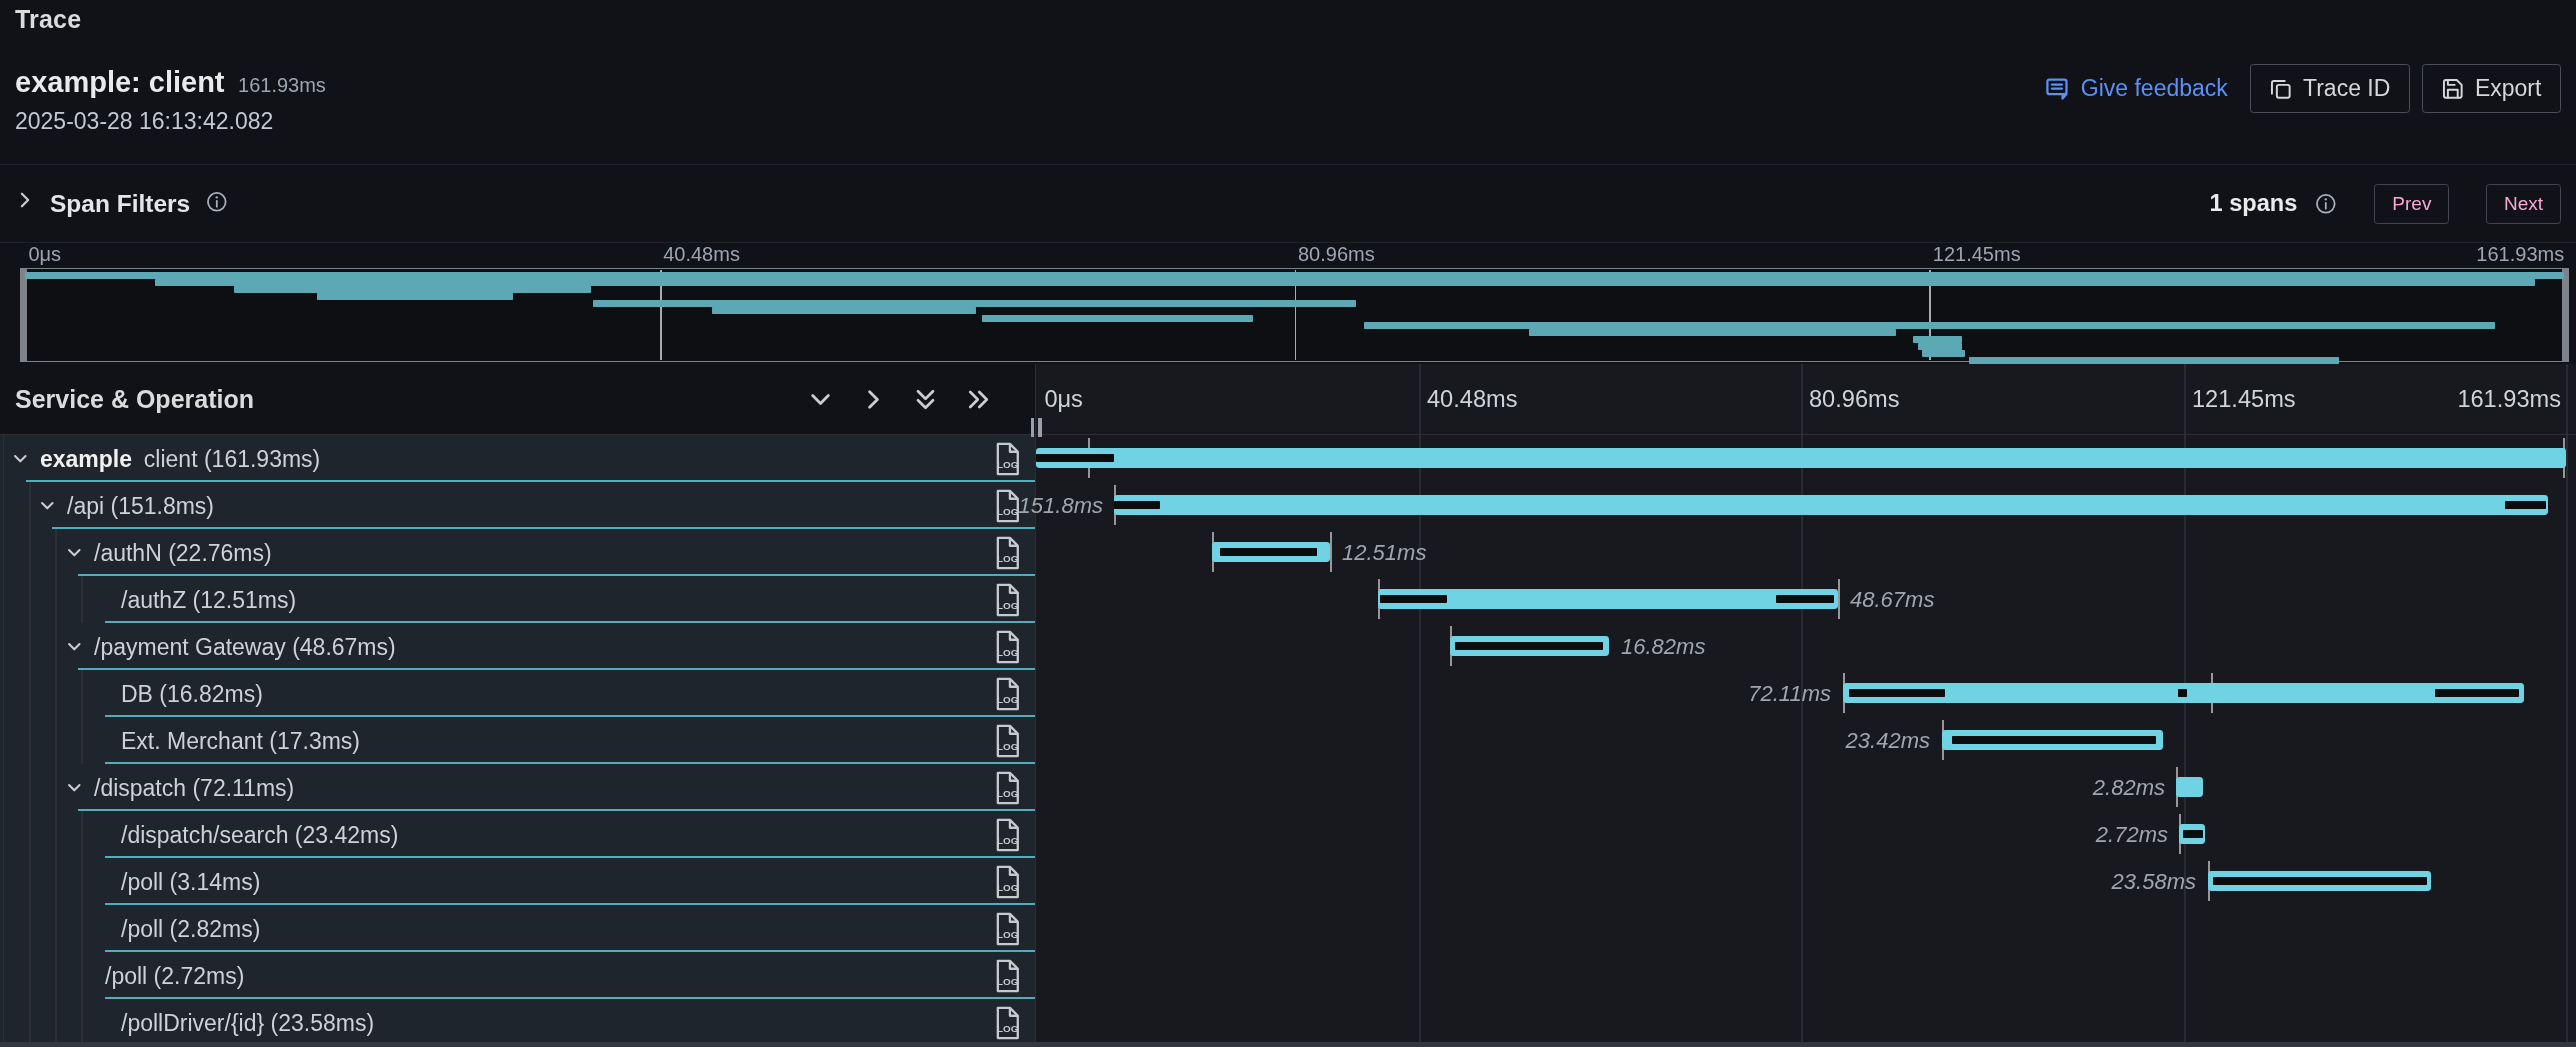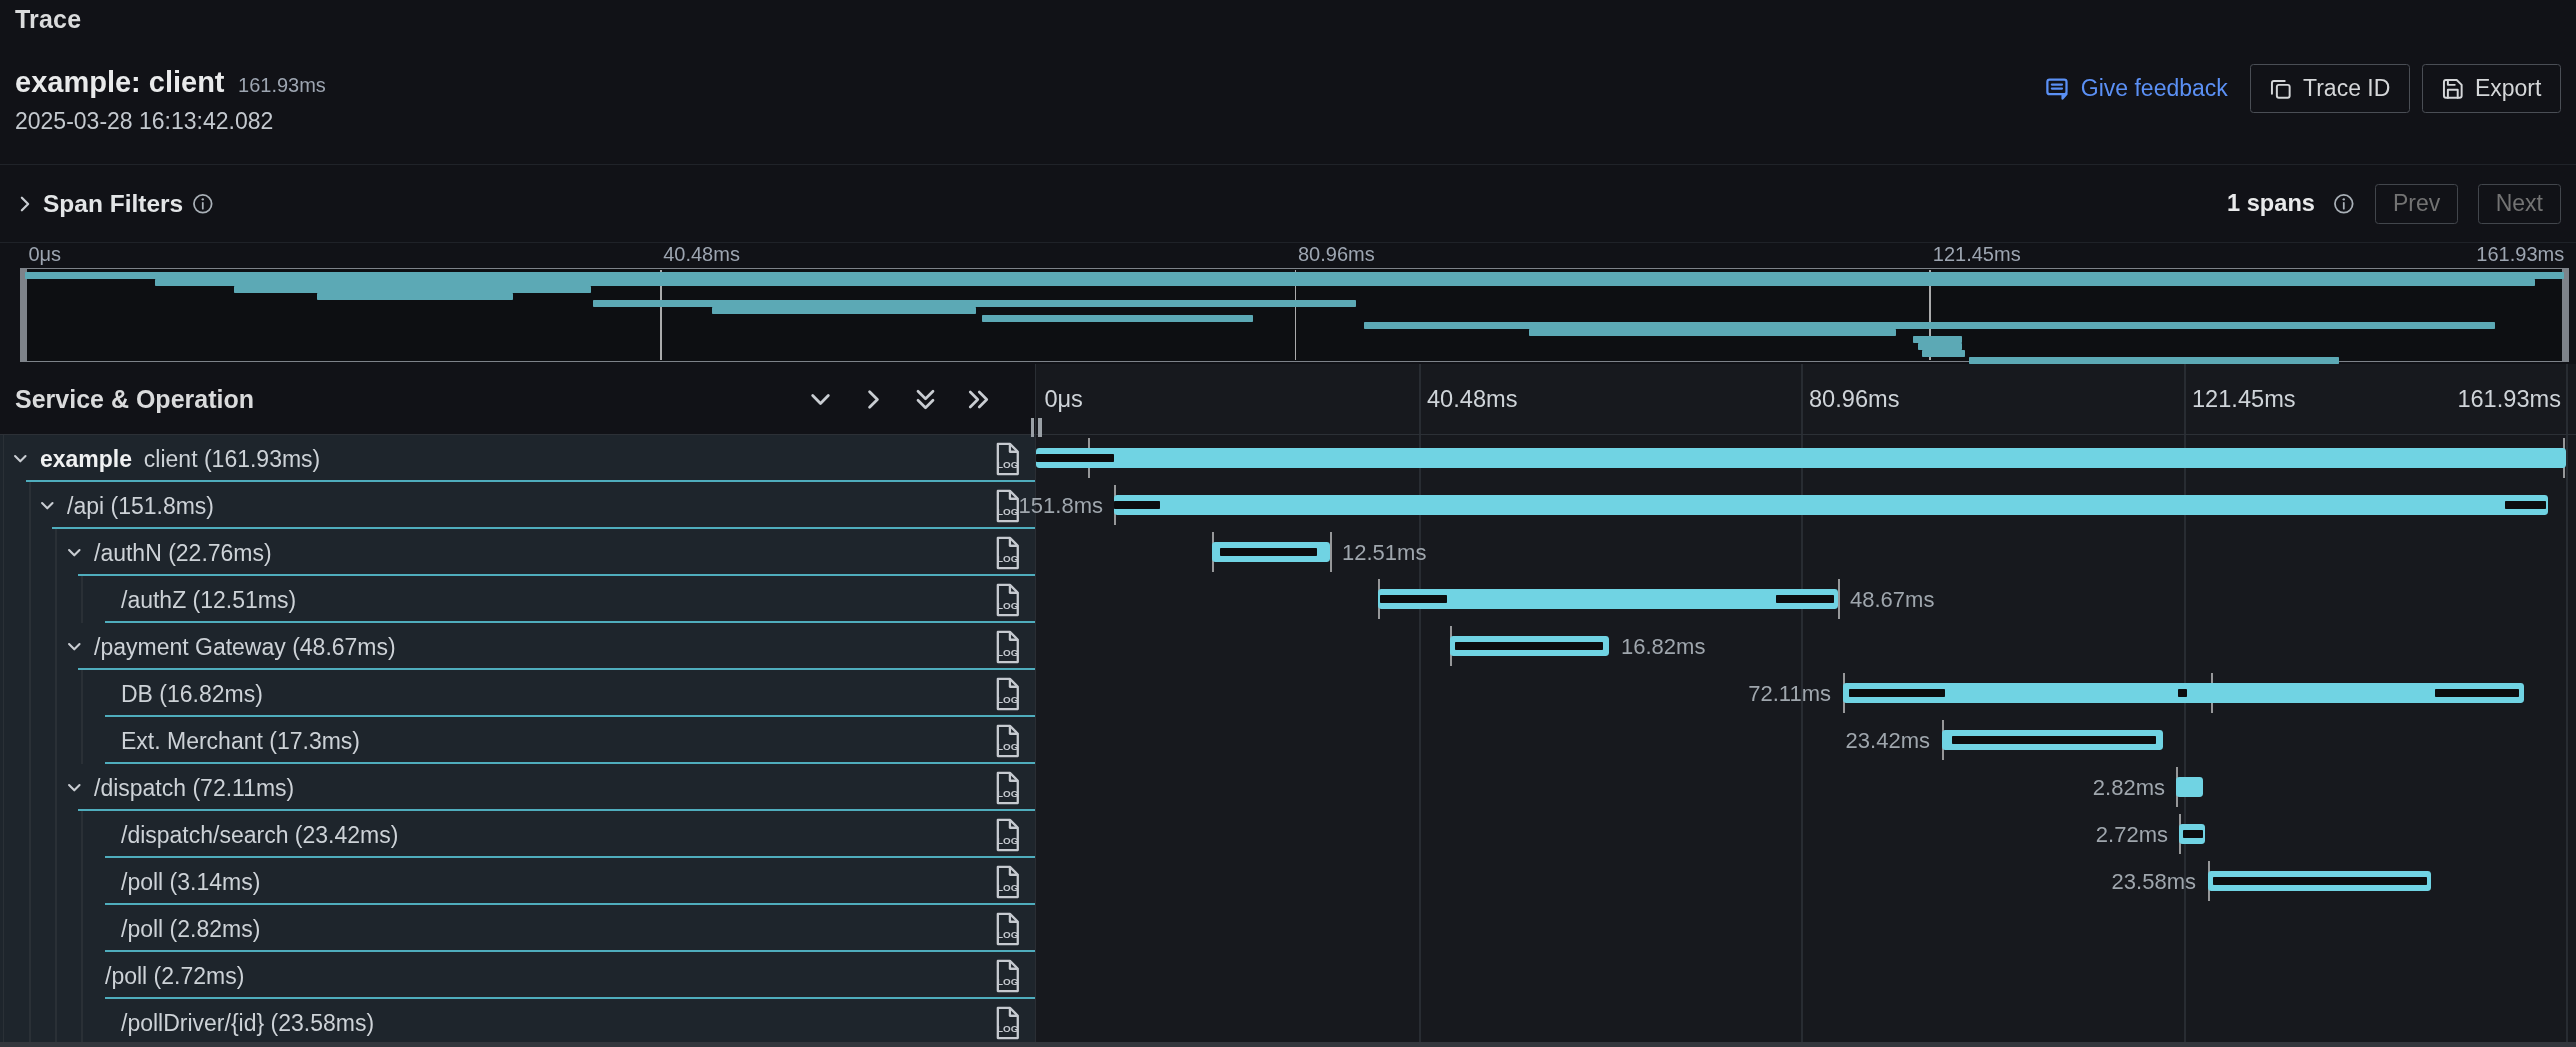--- a/index.html
+++ b/index.html
@@ -14,25 +14,25 @@
   .trace-name { font-size:29px; font-weight:600; color:#E9EAEB; }
   .trace-dur  { font-size:20px; font-weight:500; color:#9DA5B1; }
   .trace-ts   { position:absolute; left:15px; top:108px; font-size:23px; color:#C4C9CF; }
   .hdr-actions { position:absolute; right:15px; top:64px; display:flex; align-items:center; gap:22px; }
   .link-btn { display:flex; align-items:center; gap:10px; color:#5B90F5; font-size:23px; font-weight:500; cursor:pointer; }
   .ghost-btn { display:flex; align-items:center; gap:10px; height:49px; padding:0 18.6px; border:0.8px solid #4A4E55; border-radius:3.4px; background:transparent; color:#D5D7D9; font-size:23px; font-weight:500; cursor:pointer; }
   .btn-row { display:flex; gap:11.8px; }
 
   
   .filters-bar { position:relative; height:78px; display:flex; align-items:center; padding:0 15px; border-bottom:0.8px solid #1F2228; }
-  .filters-left { display:flex; align-items:center; gap:8px; cursor:pointer; }
+  .filters-left { display:flex; align-items:flex-start; gap:15px; cursor:pointer; }
   .filters-title { font-size:24.5px; font-weight:600; color:#E3E5E7; }
   .filters-right { margin-left:auto; display:flex; align-items:center; gap:13.5px; }
   .span-count { font-size:23.6px; font-weight:700; color:#E9EAEB; margin-right:3.4px; }
-  .mini-btn { height:40px; padding:0 17px; border:0.8px solid #42464C; border-radius:3.4px; background:transparent; color:#737373; font-size:23px; font-weight:500; cursor:pointer; margin-left:6px; }
+  .mini-btn { height:40px; padding:0 17px; border:0.8px solid #42464C; border-radius:3.4px; background:transparent; color:#f9a8d4; font-size:19px; font-weight:500; cursor:pointer; margin-left:23px; }
 
   
   .minimap { position:relative; height:121px; }
   .mini-labels { position:absolute; left:25px; right:11.8px; top:0; height:23.6px; }
   .mini-labels .tk { position:absolute; top:0; font-size:20px; color:#9DA5B1; white-space:nowrap; }
   .mini-canvas { position:absolute; left:20px; right:6.7px; top:24.5px; bottom:1.7px; background:#0D0F12; border:1.7px solid #7E838A; }
   .mini-handle { position:absolute; top:0; bottom:0; width:5.9px; background:#7E838A; }
   .mini-plot { position:absolute; left:4.2px; right:4.2px; top:1.7px; bottom:1.7px; }
   .mini-grid { position:absolute; top:0; bottom:0; width:1.7px; background:rgba(255,255,255,.65); }
   .mini-bar { position:absolute; height:6.7px; border-radius:0.8px; }
@@ -54,21 +54,21 @@
 
   .names-rows { position:absolute; top:71px; left:0; right:0; bottom:0; background:#1E252C; }
   .bars-rows  { position:absolute; top:71px; left:0; right:0; bottom:0; }
   .nrow { position:relative; height:47px; background:#1E252C; cursor:pointer; }
   .nrow .guide { position:absolute; top:0; bottom:0; width:1.7px; background:#2A3036; }
   .nrow .chev { position:absolute; top:50%; transform:translateY(-50%); line-height:0; }
   .nrow .ntext { position:absolute; top:50%; transform:translateY(-50%); font-size:23px; color:#CDD2D7; white-space:nowrap; }
   .nrow .ntext b { color:#F0F1F2; font-weight:700; margin-right:11.8px; }
   .nrow .underline { position:absolute; bottom:0; right:0; height:2.5px; background:#4FADBD; }
   .nrow .logbtn { position:absolute; right:13.5px; top:50%; transform:translateY(-50%); line-height:0; cursor:pointer; }
-  .brow { position:relative; height:47px; }
+  .brow { position:relative; height:47px;font-style:italic; }
   .bar { position:absolute; height:20px; top:12.7px; background:#70D3E3; border-radius:3.4px; cursor:pointer; }
   .mk { position:absolute; height:7.6px; top:19.4px; background:#0C0D0F; border-radius:0.8px; }
   .wt { position:absolute; width:1.7px; top:3.4px; height:40px; background:rgba(255,255,255,.55); }
   .durlab { position:absolute; top:50%; transform:translateY(-50%); font-size:22px; color:#9FA6AD; white-space:nowrap; }
 
   .hscrollbar { position:relative; height:5px; background:#34373D; }
   svg { display:block; }
 </style>
 </head>
 <body>

